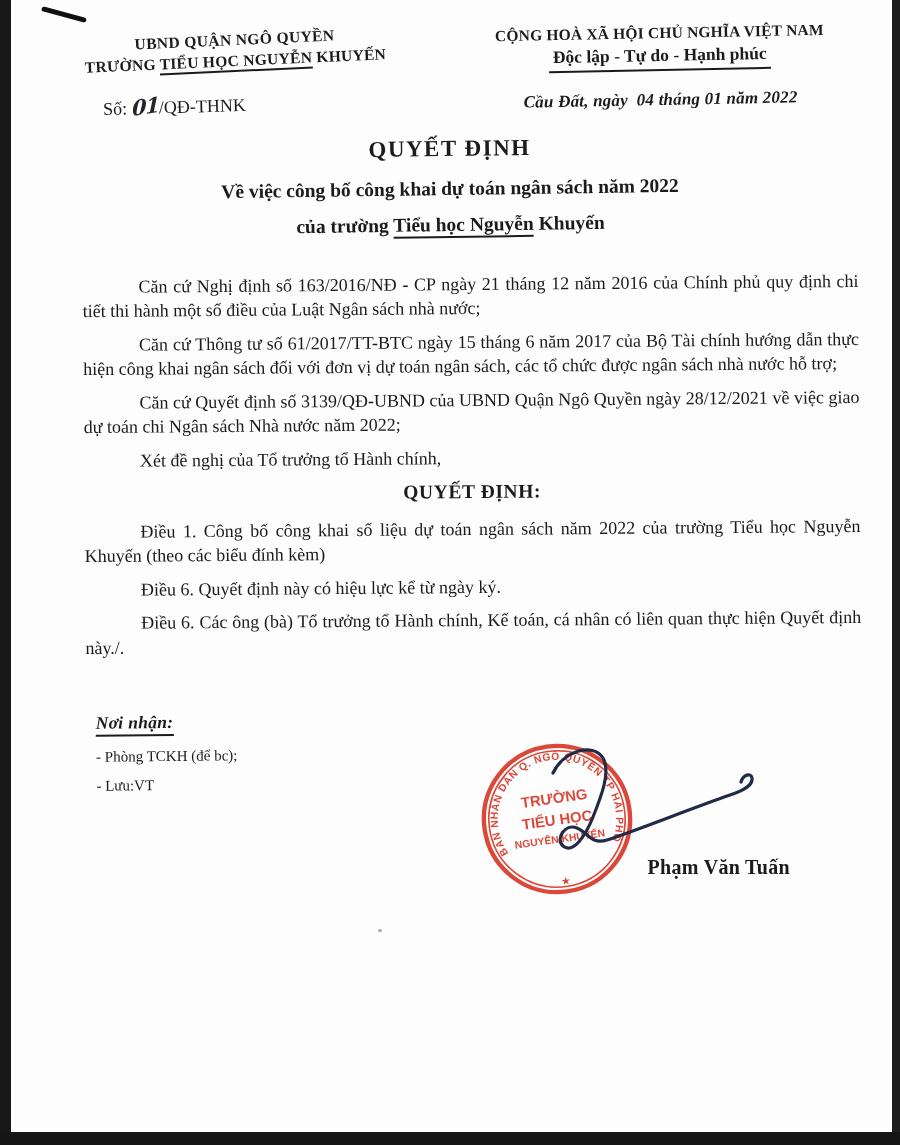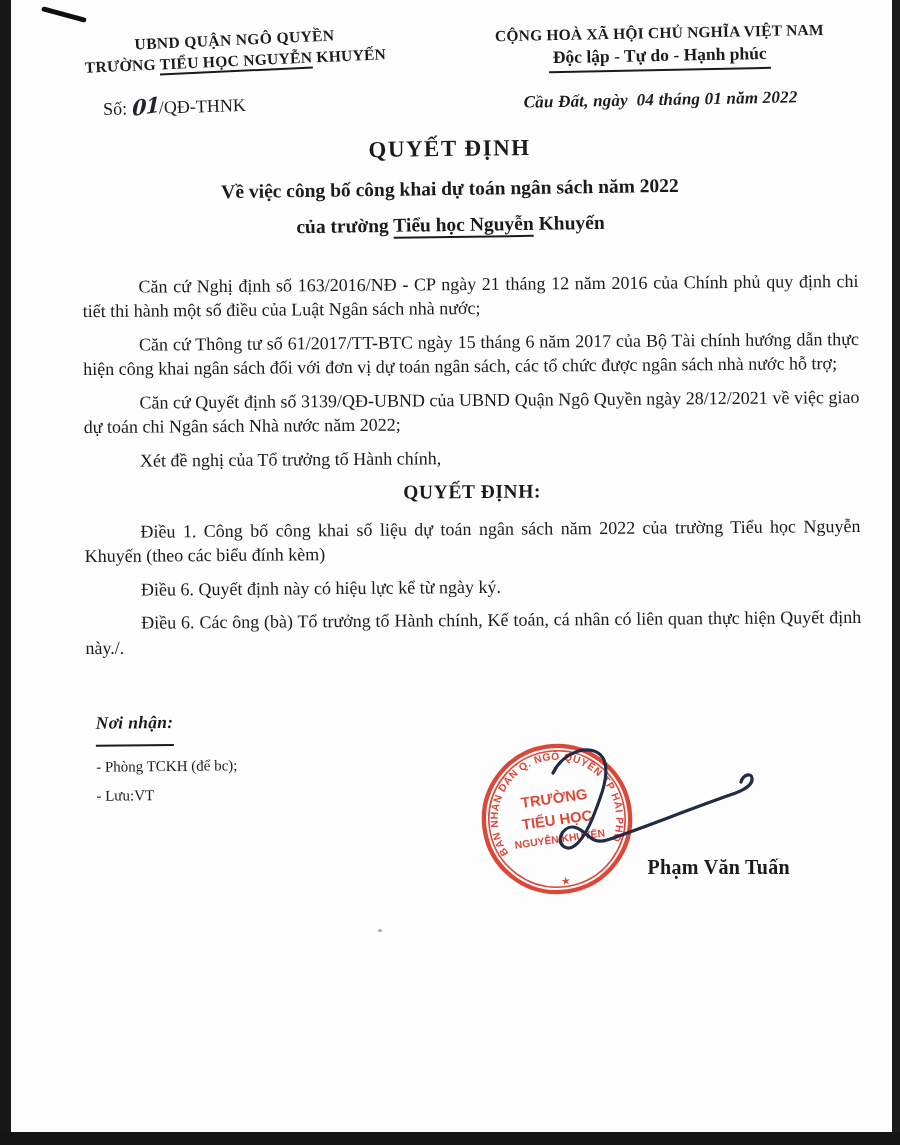--- a/index.html
+++ b/index.html
@@ -68,21 +68,21 @@
   .decree-heading {
     text-align:center; text-indent:0 !important; font-weight:bold;
     font-size:19.5px; letter-spacing:.6px; margin:6px 0 11px 0 !important;
   }
   .art-label { font-weight:normal; }
 
   
   .recipients { position:absolute; left:96px; top:712px; transform:rotate(-0.6deg); }
   .recipients-heading {
     display:inline-block; font-weight:bold; font-style:italic; font-size:17.5px;
-    border-bottom:2px solid #1b1b1b; padding-bottom:11px; letter-spacing:.3px;
+    border-bottom:2px solid #1b1b1b; padding-bottom:1px; letter-spacing:.3px;
   }
   .recipient-item { font-size:15px; margin-top:12px; }
 
   .signer-title {
     position:absolute; left:450px; top:717px; width:340px; text-align:center;
     font-weight:bold; font-size:18.5px; letter-spacing:.6px;
   }
   .signer-name {
     position:absolute; left:450px; top:856px; width:340px; text-align:right;
     font-weight:bold; font-size:20px; letter-spacing:.3px;

